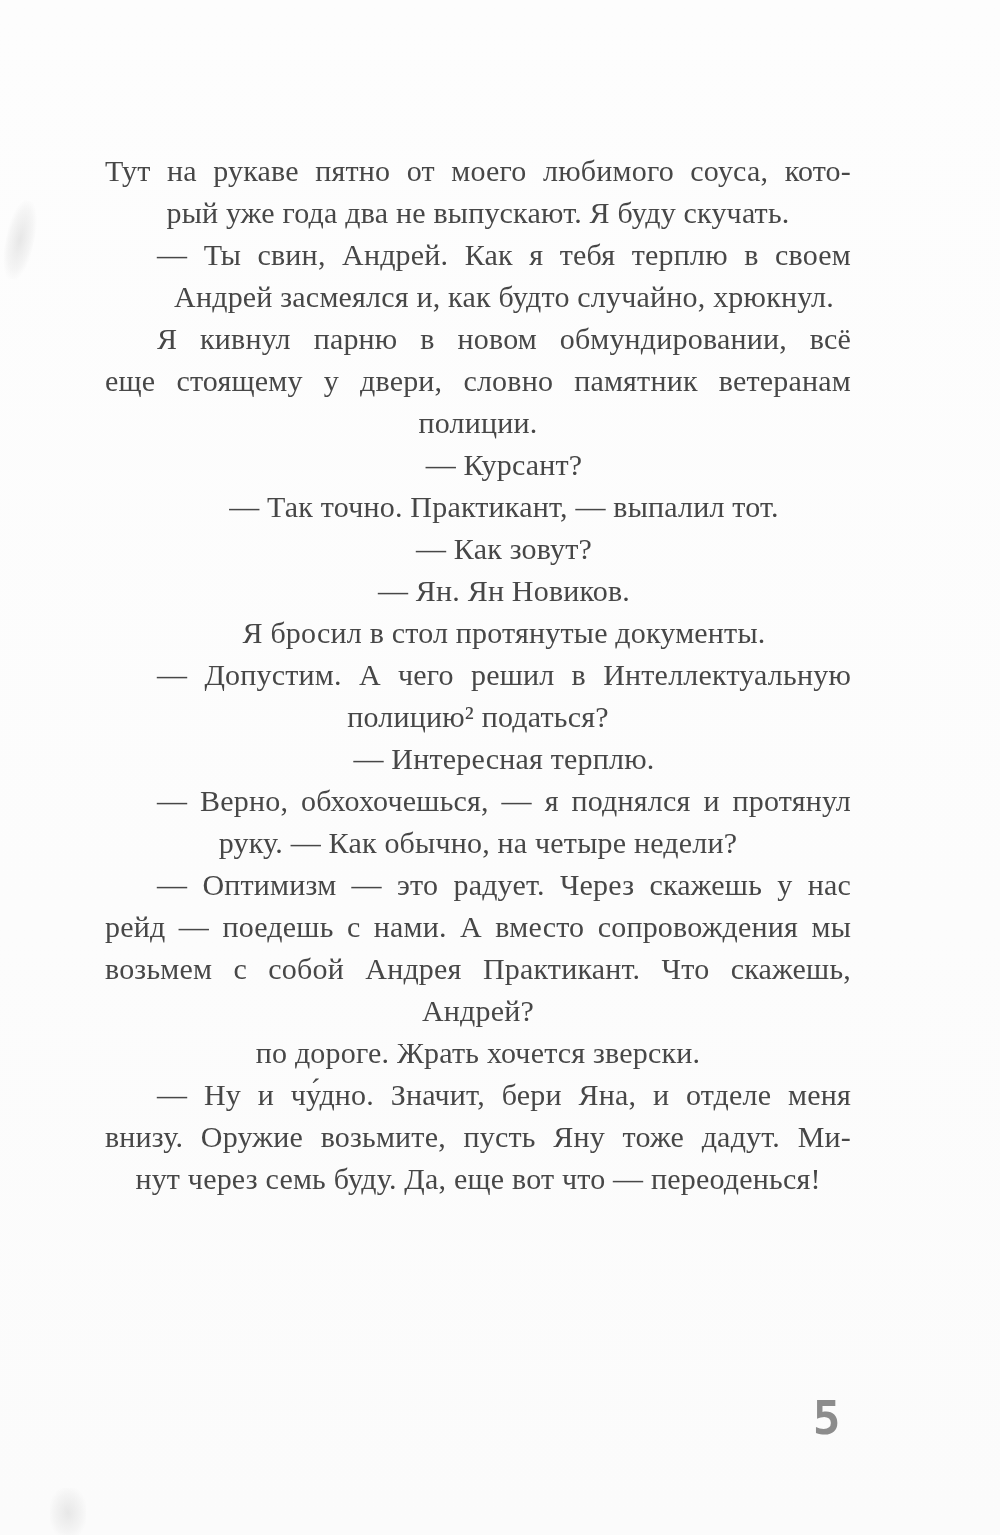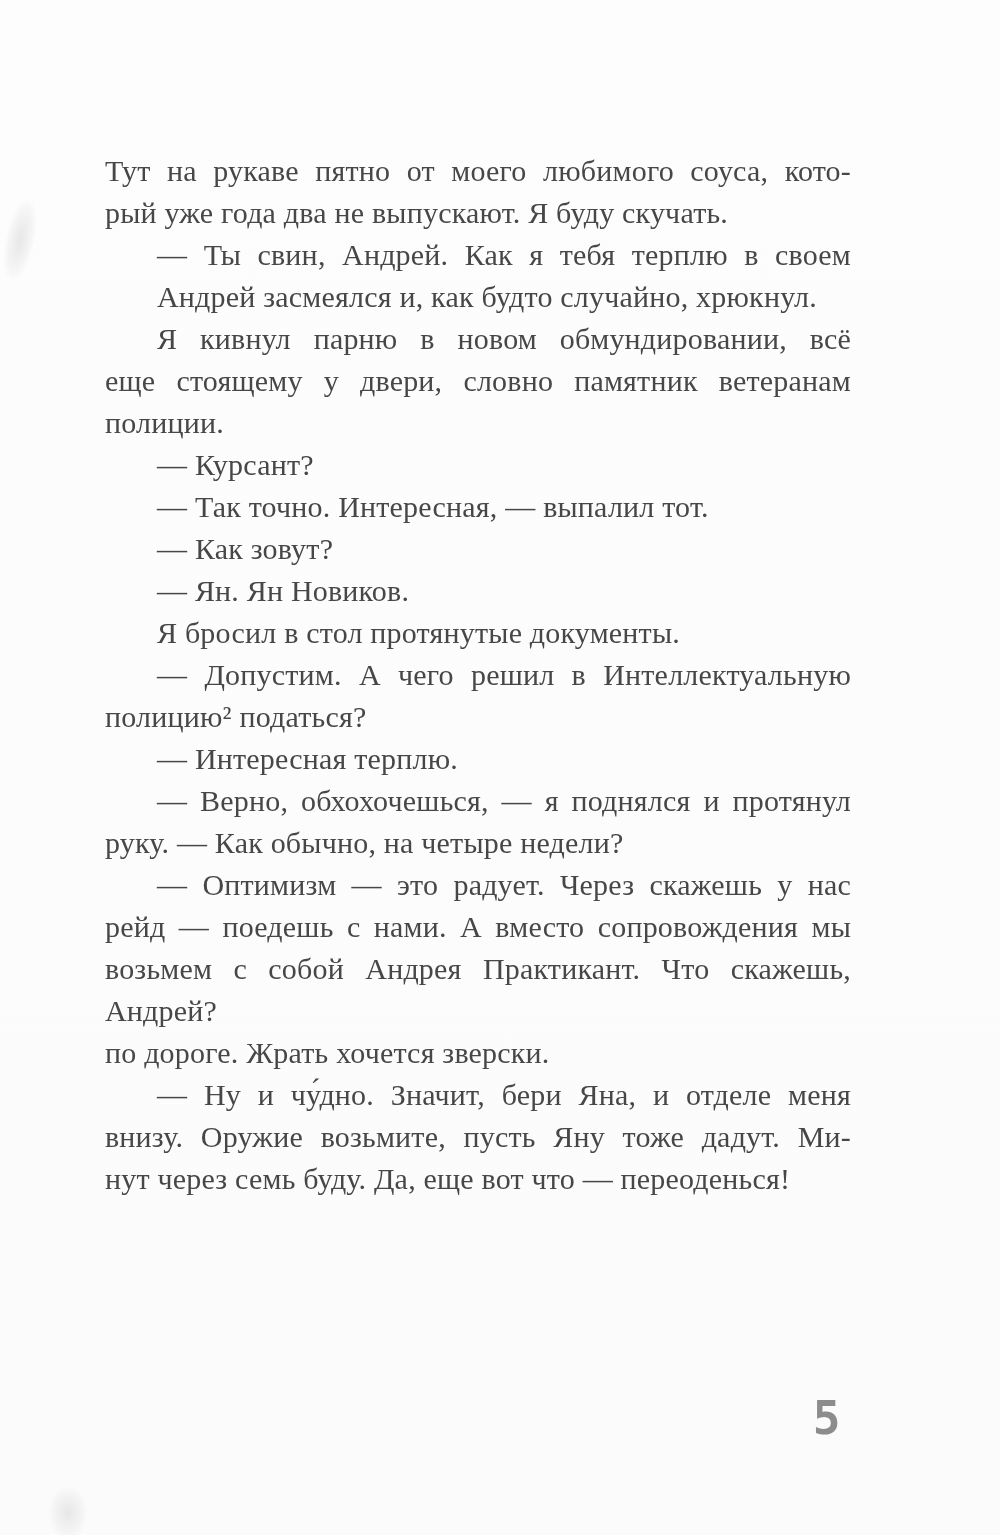--- a/index.html
+++ b/index.html
@@ -37,21 +37,21 @@
     top: 150px;
     width: 746px;
     color: #474747;
     font-size: 30px;
     letter-spacing: 0.2px;
   }
   .line {
     line-height: 42px;
     height: 42px;
     white-space: pre-wrap;
-    text-align: left;
+    text-align: center;
   }
   .line.j {
     text-align: justify;
     text-align-last: justify;
     -moz-text-align-last: justify;
   }
   .line.ind {
     text-indent: 52px;
   }
   .page-number {
@@ -78,21 +78,21 @@
 
   <div class="text-column">
       <div class="line j">Тут на рукаве пятно от моего любимого соуса, кото-</div>
       <div class="line">рый уже года два не выпускают. Я буду скучать.</div>
       <div class="line j ind">— Ты свин, Андрей. Как я тебя терплю в своем</div>
       <div class="line ind">Андрей засмеялся и, как будто случайно, хрюкнул.</div>
       <div class="line j ind">Я кивнул парню в новом обмундировании, всё</div>
       <div class="line j">еще стоящему у двери, словно памятник ветеранам</div>
       <div class="line">полиции.</div>
       <div class="line ind">— Курсант?</div>
-      <div class="line ind">— Так точно. Интересная, — выпалил тот.</div>
+      <div class="line ind">— Так точно. Практикант, — выпалил тот.</div>
       <div class="line ind">— Как зовут?</div>
       <div class="line ind">— Ян. Ян Новиков.</div>
       <div class="line ind">Я бросил в стол протянутые документы.</div>
       <div class="line j ind">— Допустим. А чего решил в Интеллектуальную</div>
       <div class="line">полицию² податься?</div>
       <div class="line ind">— Интересная терплю.</div>
       <div class="line j ind">— Верно, обхохочешься, — я поднялся и протянул</div>
       <div class="line">руку. — Как обычно, на четыре недели?</div>
       <div class="line j ind">— Оптимизм — это радует. Через скажешь у нас</div>
       <div class="line j">рейд — поедешь с нами. А вместо сопровождения мы</div>

